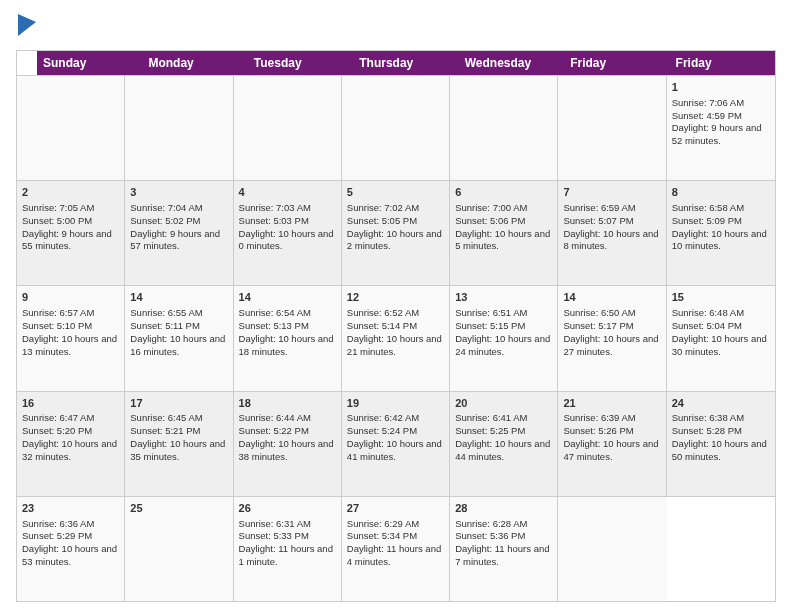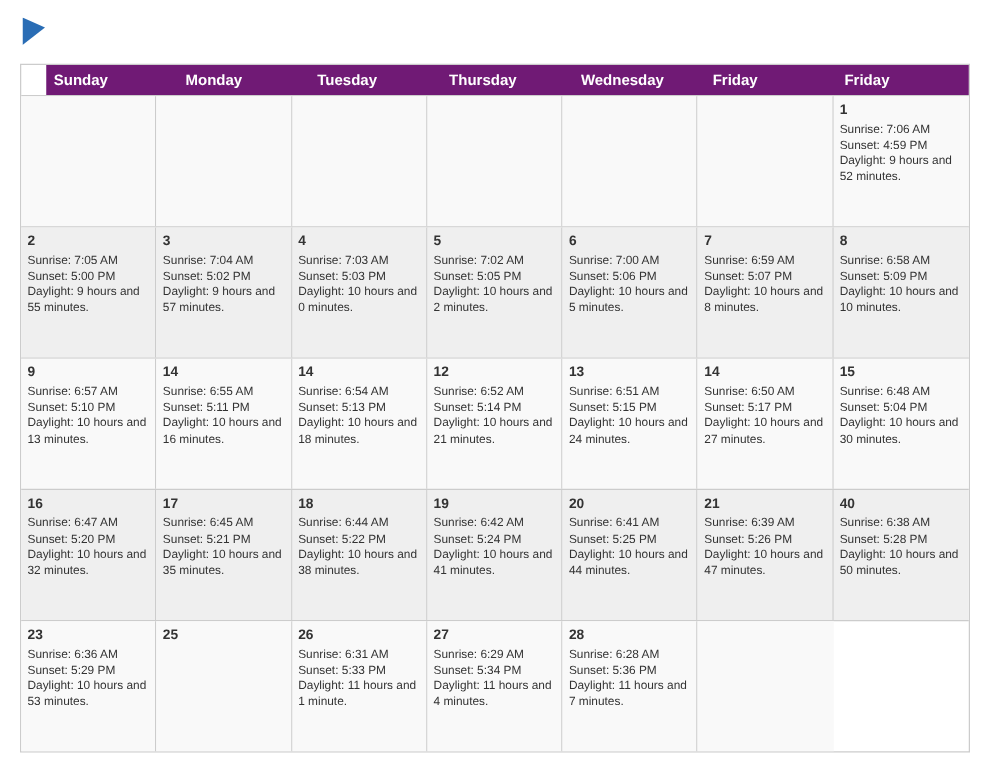--- a/index.html
+++ b/index.html
@@ -210,21 +210,21 @@
 Daylight: 10 hours and 38 minutes.</span></div>
           <div class="cal-cell"><span class="day-num">19</span><span style="white-space: pre-line;">Sunrise: 6:42 AM
 Sunset: 5:24 PM
 Daylight: 10 hours and 41 minutes.</span></div>
           <div class="cal-cell"><span class="day-num">20</span><span style="white-space: pre-line;">Sunrise: 6:41 AM
 Sunset: 5:25 PM
 Daylight: 10 hours and 44 minutes.</span></div>
           <div class="cal-cell"><span class="day-num">21</span><span style="white-space: pre-line;">Sunrise: 6:39 AM
 Sunset: 5:26 PM
 Daylight: 10 hours and 47 minutes.</span></div>
-          <div class="cal-cell"><span class="day-num">40</span><span style="white-space: pre-line;">Sunrise: 6:38 AM
+          <div class="cal-cell"><span class="day-num">24</span><span style="white-space: pre-line;">Sunrise: 6:38 AM
 Sunset: 5:28 PM
 Daylight: 10 hours and 50 minutes.</span></div>
         </div>
         <div class="cal-row">
           <div class="cal-cell"><span class="day-num">23</span><span style="white-space: pre-line;">Sunrise: 6:36 AM
 Sunset: 5:29 PM
 Daylight: 10 hours and 53 minutes.</span></div>
           <div class="cal-cell"><span class="day-num">25</span></div>
           <div class="cal-cell"><span class="day-num">26</span><span style="white-space: pre-line;">Sunrise: 6:31 AM
 Sunset: 5:33 PM

